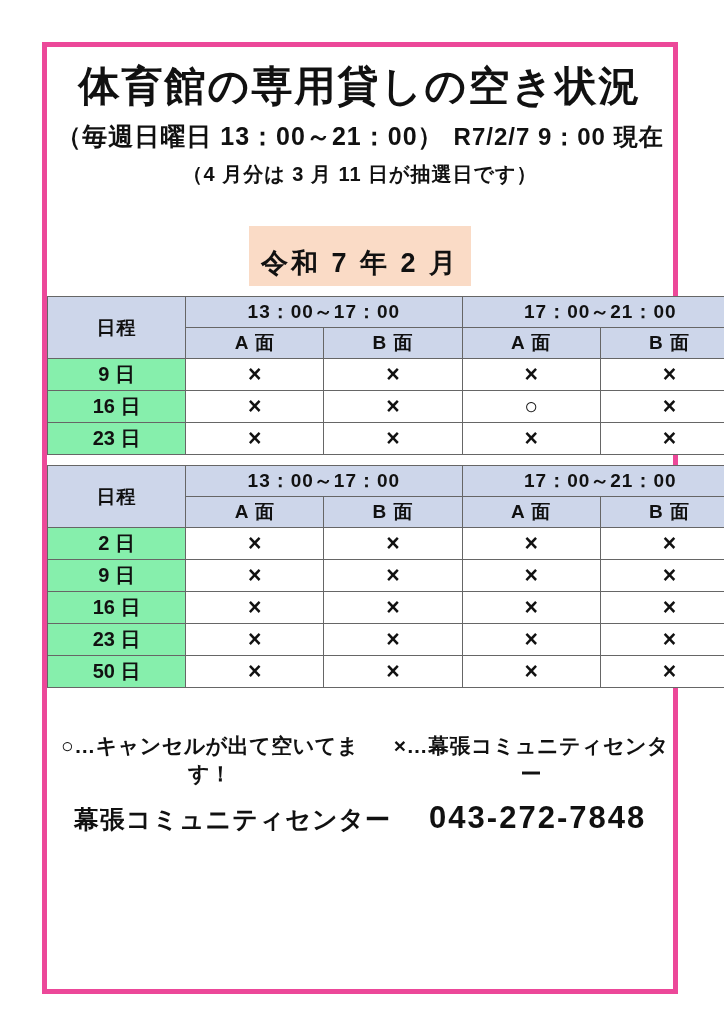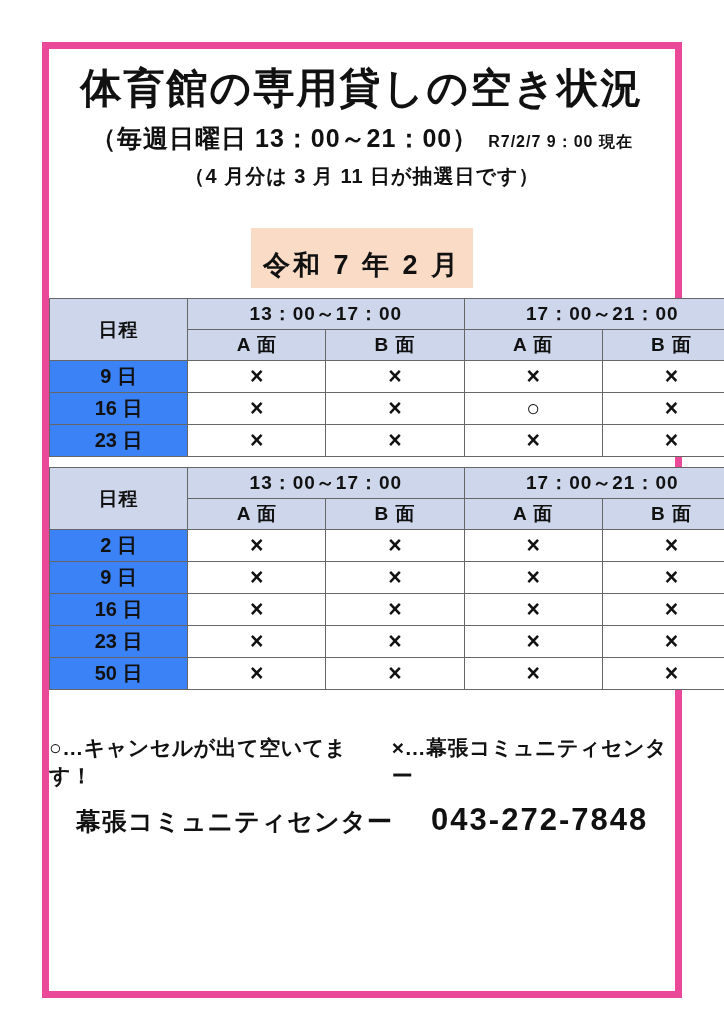--- a/index.html
+++ b/index.html
@@ -16,39 +16,39 @@
     height: 1024px;
     background: #ffffff;
     overflow: hidden;
   }
   .frame {
     position: absolute;
     left: 42px;
     top: 42px;
     width: 626px;
     height: 942px;
-    border: 7px solid #ec4899;
+    border: 5px solid #ec4899;
     background: #ffffff;
     box-sizing: content-box;
   }
   .title {
     margin-top: 16px;
     text-align: center;
     font-size: 41px;
     letter-spacing: 2px;
     line-height: 1.15;
   }
   .subtitle {
     margin-top: 10px;
     text-align: center;
     font-size: 25px;
     letter-spacing: 1px;
   }
   .subtitle .side {
-    font-size: 16px;
+    font-size: 24px;
     margin-left: 10px;
     margin-top: 48px;
   }
   .note {
     margin-top: 8px;
     text-align: center;
     font-size: 20px;
     letter-spacing: 1px;
   }
   .section-title {
@@ -80,34 +80,35 @@
   table.avail thead th {
     background: #cdd6ea;
     font-size: 19px;
     height: 30px;
     letter-spacing: 1px;
     font-weight: bold;
   }
   table.avail td.date {
     font-size: 20px;
     height: 31px;
-    background: #3b82f6;
+    background: #86efac;
   }
   table.avail td.mark {
     font-size: 23px;
     height: 31px;
     background: #ffffff;
   }
   .legend {
     margin-top: 44px;
     display: flex;
     justify-content: center;
     gap: 17px;
     font-size: 21px;
     letter-spacing: 0.5px;
+    text-align: center;
   }
   .footer {
     margin-top: 12px;
     display: flex;
     justify-content: center;
     align-items: baseline;
     gap: 38px;
   }
   .footer .name { font-size: 25px; letter-spacing: 1px; }
   .footer .phone { font-size: 31px; letter-spacing: 2px; }

